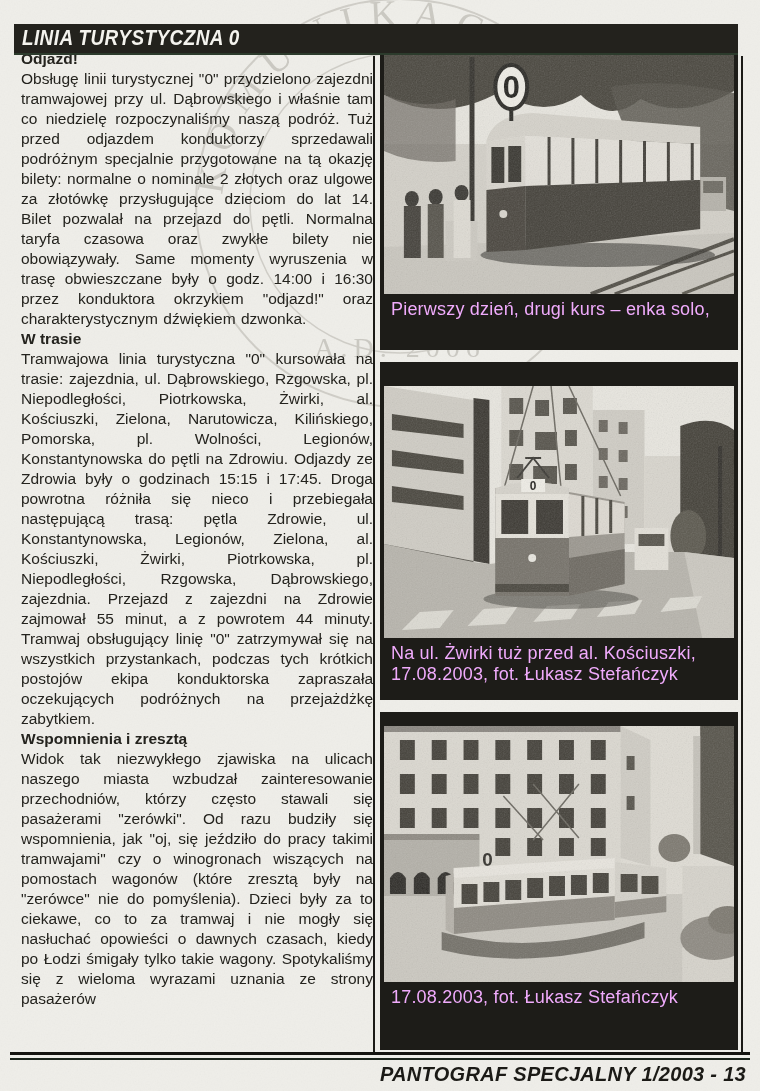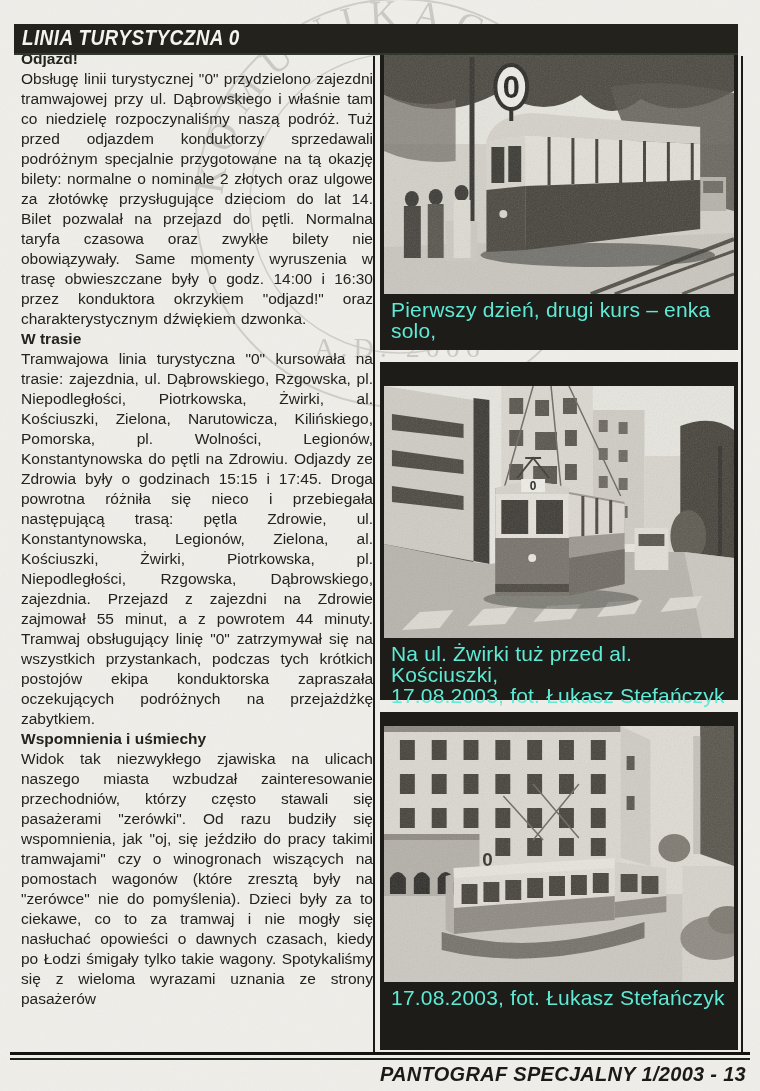--- a/index.html
+++ b/index.html
@@ -63,21 +63,21 @@
     z-index: 2; padding: 0 4px;
   }
   .f1 { top: 45px;  height: 305px; }
   .f2 { top: 362px; height: 338px; }
   .f3 { top: 712px; height: 338px; }
   .photo { display: block; width: 350px; }
   .f1 .photo { height: 245px; margin-top: 4px; }
   .f2 .photo { height: 252px; margin-top: 24px; }
   .f3 .photo { height: 256px; margin-top: 14px; }
   .photo-frame figcaption {
-    color: #5eead4; font-size: 21px; line-height: 21px; padding: 5px 7px 0;
+    color: #f0abfc; font-size: 18px; line-height: 21px; padding: 5px 7px 0;
     letter-spacing: .2px;
   }
   .photo-frame figcaption span { display: block; }
 </style>
 </head>
 <body>
 
 <div class="page">
 
   <svg class="page-grain" aria-hidden="true">
@@ -104,21 +104,21 @@
 
   <div class="title-bar">
     <span>LINIA TURYSTYCZNA 0</span>
   </div>
 
   <div class="col-left">
     <h3>Odjazd!</h3>
     <p>Obsługę linii turystycznej "0" przydzielono zajezdni tramwajowej przy ul. Dąbrowskiego i właśnie tam co niedzielę rozpoczynaliśmy naszą podróż. Tuż przed odjazdem konduktorzy sprzedawali podróżnym specjalnie przygotowane na tą okazję bilety: normalne o nominale 2 złotych oraz ulgowe za złotówkę przysługujące dzieciom do lat 14. Bilet pozwalał na przejazd do pętli. Normalna taryfa czasowa oraz zwykłe bilety nie obowiązywały. Same momenty wyruszenia w trasę obwieszczane były o godz. 14:00 i 16:30 przez konduktora okrzykiem "odjazd!" oraz charakterystycznym dźwiękiem dzwonka.</p>
     <h3>W trasie</h3>
     <p>Tramwajowa linia turystyczna "0" kursowała na trasie: zajezdnia, ul. Dąbrowskiego, Rzgowska, pl. Niepodległości, Piotrkowska, Żwirki, al. Kościuszki, Zielona, Narutowicza, Kilińskiego, Pomorska, pl. Wolności, Legionów, Konstantynowska do pętli na Zdrowiu. Odjazdy ze Zdrowia były o godzinach 15:15 i 17:45. Droga powrotna różniła się nieco i przebiegała następującą trasą: pętla Zdrowie, ul. Konstantynowska, Legionów, Zielona, al. Kościuszki, Żwirki, Piotrkowska, pl. Niepodległości, Rzgowska, Dąbrowskiego, zajezdnia. Przejazd z zajezdni na Zdrowie zajmował 55 minut, a z powrotem 44 minuty. Tramwaj obsługujący linię "0" zatrzymywał się na wszystkich przystankach, podczas tych krótkich postojów ekipa konduktorska zapraszała oczekujących podróżnych na przejażdżkę zabytkiem.</p>
-    <h3>Wspomnienia i uśmiechy</h3>
+    <h3>Wspomnienia i zresztą</h3>
     <p>Widok tak niezwykłego zjawiska na ulicach naszego miasta wzbudzał zainteresowanie przechodniów, którzy często stawali się pasażerami "zerówki". Od razu budziły się wspomnienia, jak "oj, się jeździło do pracy takimi tramwajami" czy o winogronach wiszących na pomostach wagonów (które zresztą były na "zerówce" nie do pomyślenia). Dzieci były za to ciekawe, co to za tramwaj i nie mogły się nasłuchać opowieści o dawnych czasach, kiedy po Łodzi śmigały tylko takie wagony. Spotykaliśmy się z wieloma wyrazami uznania ze strony pasażerów</p>
   </div>
 
   <div class="divider"></div>
   <div class="right-rule"></div>
 
   <figure class="photo-frame f1">
     <svg class="photo" viewBox="0 0 352 245" preserveAspectRatio="none">
       <defs>
           <filter id="g1">

